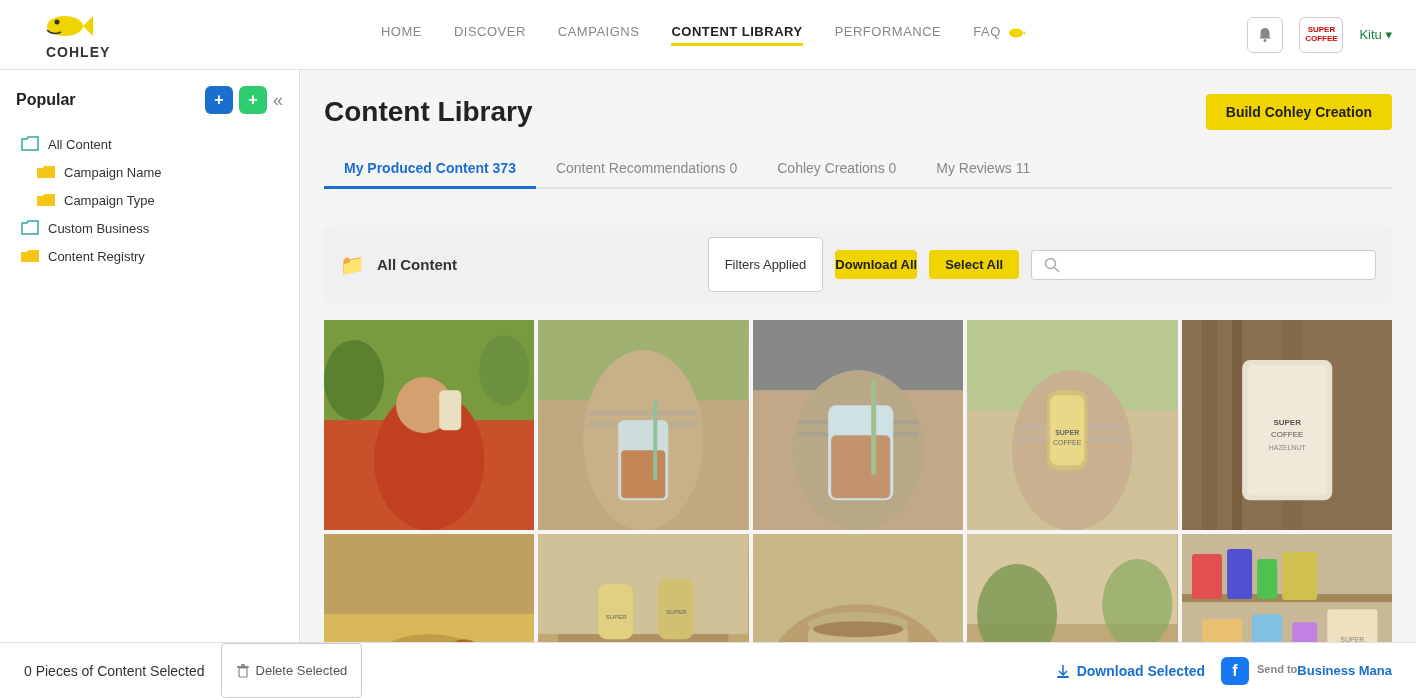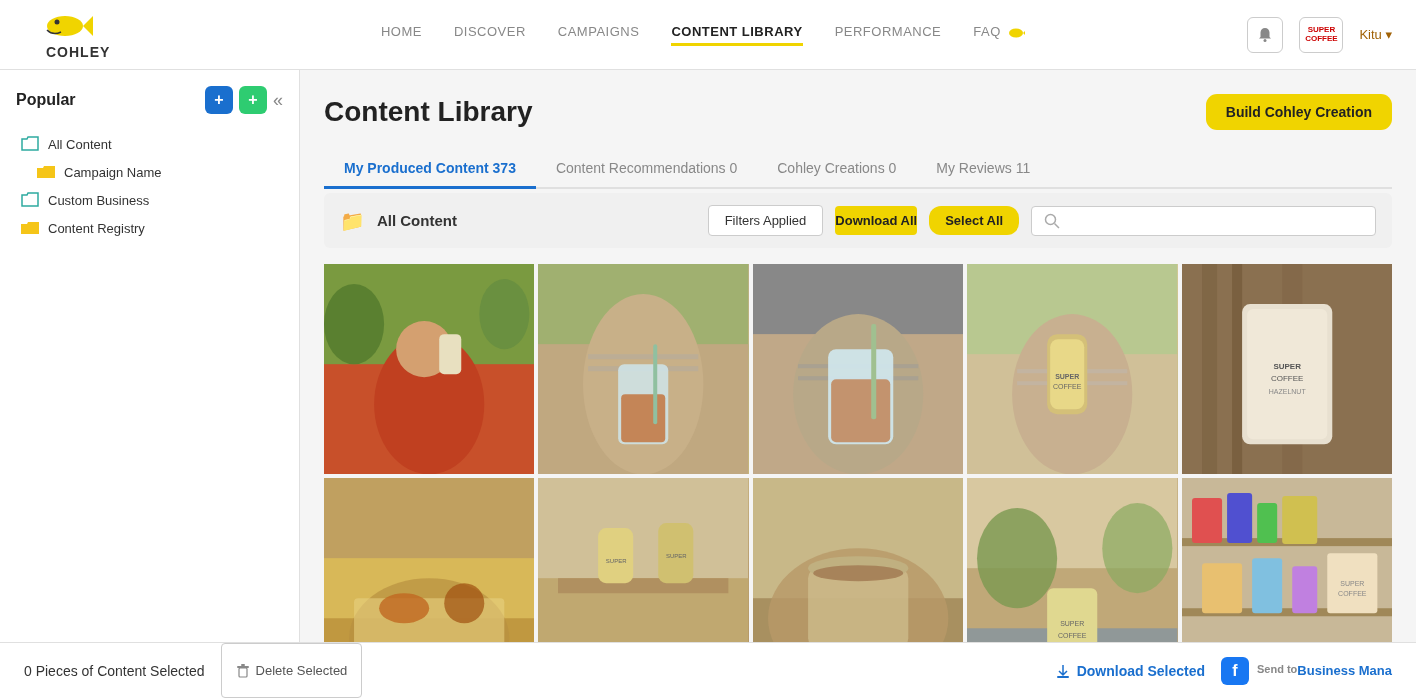--- a/index.html
+++ b/index.html
@@ -14,21 +14,21 @@
     .logo-area { display: flex; flex-direction: column; align-items: center; margin-right: 48px; }
     .logo-fish { width: 52px; height: 32px; }
     .logo-text { font-size: 14px; font-weight: 800; color: #333; letter-spacing: 1px; margin-top: 2px; margin-left: 22px; }
     .nav-links { display: flex; gap: 32px; flex: 1; justify-content: center; }
     .nav-link { font-size: 13px; color: #888; text-decoration: none; font-weight: 500; letter-spacing: 0.5px; padding-bottom: 4px; cursor: pointer; }
     .nav-link.active { color: #222; font-weight: 700; border-bottom: 3px solid #f0d400; }
     .nav-right { display: flex; align-items: center; gap: 16px; }
     .bell-icon { width: 36px; height: 36px; border: 1.5px solid #ccc; border-radius: 6px; display: flex; align-items: center; justify-content: center; cursor: pointer; }
     .brand-logo { width: 44px; height: 36px; border: 1.5px solid #ccc; border-radius: 6px; display: flex; align-items: center; justify-content: center; overflow: hidden; cursor: pointer; }
     .brand-logo-text { font-size: 8px; font-weight: 700; color: #c00; text-align: center; line-height: 1.1; }
-    .user-menu { font-size: 13px; color: #a16207; cursor: pointer; display: flex; align-items: center; gap: 4px; }
+    .user-menu { font-size: 13px; color: #15803d; cursor: pointer; display: flex; align-items: center; gap: 4px; }
 
     
     .main-layout { display: flex; height: calc(100vh - 70px); }
 
     
     .sidebar { width: 300px; background: #fff; border-right: 1px solid #e0e0e0; padding: 16px 12px; flex-shrink: 0; overflow-y: auto; }
     .sidebar-header { display: flex; align-items: center; justify-content: space-between; margin-bottom: 16px; padding: 0 4px; }
     .sidebar-title { font-size: 16px; font-weight: 700; color: #222; }
     .sidebar-actions { display: flex; gap: 6px; align-items: center; }
     .sidebar-btn { width: 28px; height: 28px; border-radius: 6px; display: flex; align-items: center; justify-content: center; cursor: pointer; font-size: 16px; font-weight: 700; }
@@ -38,34 +38,34 @@
 
     .sidebar-item { display: flex; align-items: center; gap: 8px; padding: 6px 8px; cursor: pointer; border-radius: 4px; }
     .folder-icon { width: 20px; height: 16px; flex-shrink: 0; }
     .sidebar-item-label { font-size: 13px; color: #333; }
     .sidebar-item-label.muted { color: #aaa; }
 
     
     .content-area { flex: 1; background: #f5f5f5; overflow-y: auto; padding: 24px 24px 0 24px; }
     .page-header { display: flex; align-items: center; justify-content: space-between; margin-bottom: 20px; }
     .page-title { font-size: 28px; font-weight: 700; color: #222; }
-    .build-btn { background: #f0d400; color: #222; border: none; padding: 10px 20px; font-size: 14px; font-weight: 700; border-radius: 11px; cursor: pointer; }
-
-    
-    .tabs { display: flex; gap: 0; border-bottom: 2px solid #e0e0e0; margin-bottom: 4px; }
+    .build-btn { background: #f0d400; color: #222; border: none; padding: 10px 20px; font-size: 14px; font-weight: 700; border-radius: 4px; cursor: pointer; }
+
+    
+    .tabs { display: flex; gap: 0; border-bottom: 2px solid #e0e0e0; margin-bottom: 36px; }
     .tab { padding: 10px 20px; font-size: 14px; color: #888; cursor: pointer; border-bottom: 3px solid transparent; margin-bottom: -2px; }
     .tab.active { color: #1a6fce; font-weight: 600; border-bottom: 3px solid #1a6fce; }
 
     
     .content-toolbar { display: flex; align-items: center; gap: 12px; margin-bottom: 16px; background: #f0f0f0; padding: 12px 16px; border-radius: 6px; }
     .folder-icon-sm { color: #f5c518; font-size: 20px; }
     .toolbar-title { font-size: 15px; font-weight: 600; color: #333; flex: 1; }
-    .filter-btn { background: #fff; border: 1.5px solid #ccc; color: #333; padding: 7px 16px; font-size: 13px; border-radius: 4px; cursor: pointer; font-weight: 500; }
+    .filter-btn { background: #fff; border: 1.5px solid #ccc; color: #333; padding: 19px 16px; font-size: 13px; border-radius: 4px; cursor: pointer; font-weight: 500; }
     .download-all-btn { background: #f0d400; border: none; color: #222; padding: 7px 0; font-size: 13px; border-radius: 4px; cursor: pointer; font-weight: 600; }
-    .select-all-btn { background: #f0d400; border: none; color: #222; padding: 7px 16px; font-size: 13px; border-radius: 12px; cursor: pointer; font-weight: 600; }
+    .select-all-btn { background: #f0d400; border: none; color: #222; padding: 7px 16px; font-size: 13px; border-radius: 4px; cursor: pointer; font-weight: 600; }
     .search-box { display: flex; align-items: center; gap: 8px; background: #fff; border: 1.5px solid #ccc; border-radius: 4px; padding: 6px 12px; flex: 1; }
     .search-input { border: none; outline: none; font-size: 13px; color: #aaa; width: 100%; background: transparent; }
 
     
     .image-grid { display: grid; grid-template-columns: repeat(5, 1fr); gap: 4px; }
     .image-cell { background: #ccc; overflow: hidden; aspect-ratio: 1; position: relative; }
 
     
     .img-1 { background: linear-gradient(135deg, #a8c06e 0%, #e07050 60%, #c04020 100%); }
     .img-2 { background: linear-gradient(135deg, #a0b080 0%, #c8b090 50%, #e8c880 100%); }
@@ -158,20 +158,26 @@
       <span class="sidebar-item-label">All Content</span>
     </div>
 
     <div class="sidebar-item" style="padding-left:24px">
       <svg class="folder-icon" viewBox="0 0 20 16">
         <path d="M1 4 L7 4 L8 2 L19 2 L19 14 L1 14 Z" fill="#f5c518"></path>
       </svg>
       <span class="sidebar-item-label">Campaign Name</span>
     </div>
 
+    <div class="sidebar-item" style="padding-left:24px">
+      <svg class="folder-icon" viewBox="0 0 20 16">
+        <path d="M1 4 L7 4 L8 2 L19 2 L19 14 L1 14 Z" fill="#f5c518"></path>
+      </svg>
+      <span class="sidebar-item-label">Campaign Type</span>
+    </div>
 
 
     <div class="sidebar-item">
       <svg class="folder-icon" viewBox="0 0 20 16">
         <path d="M2 3 L7 3 L8 1 L18 1 L18 14 L2 14 Z" fill="none" stroke="#2eaaa0" stroke-width="1.5"></path>
       </svg>
       <span class="sidebar-item-label">Custom Business</span>
     </div>
 
 

